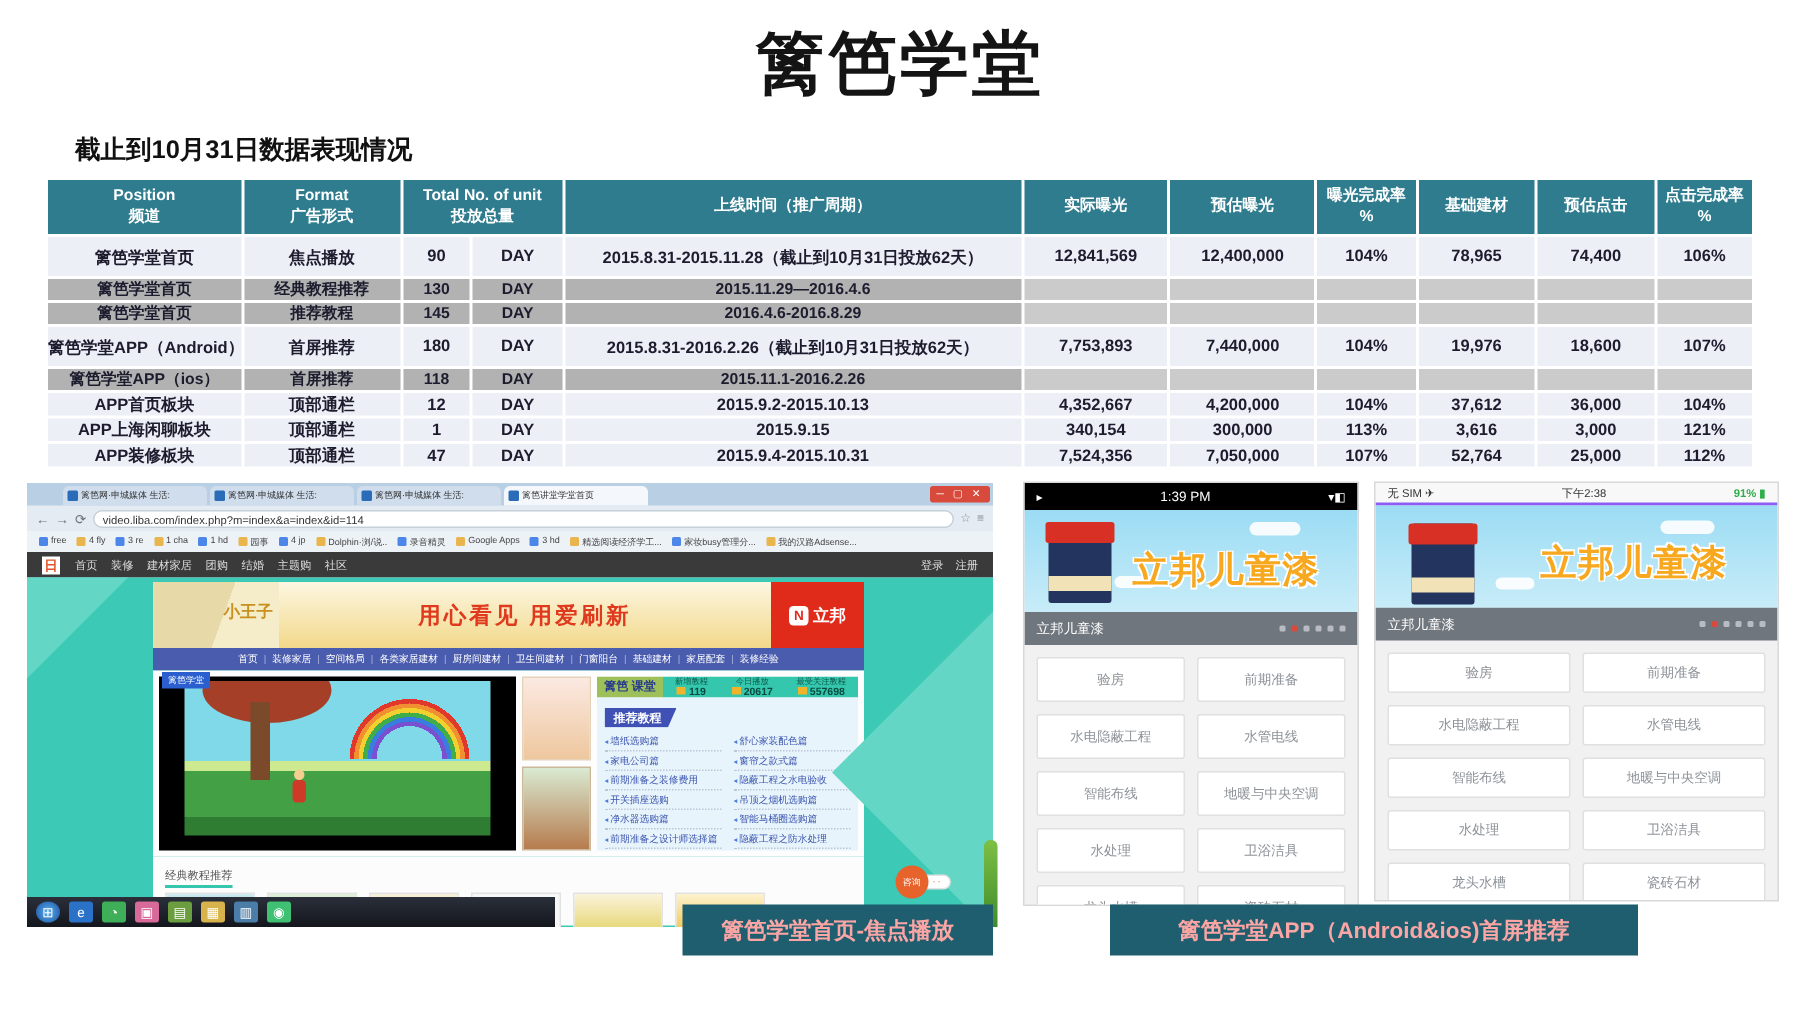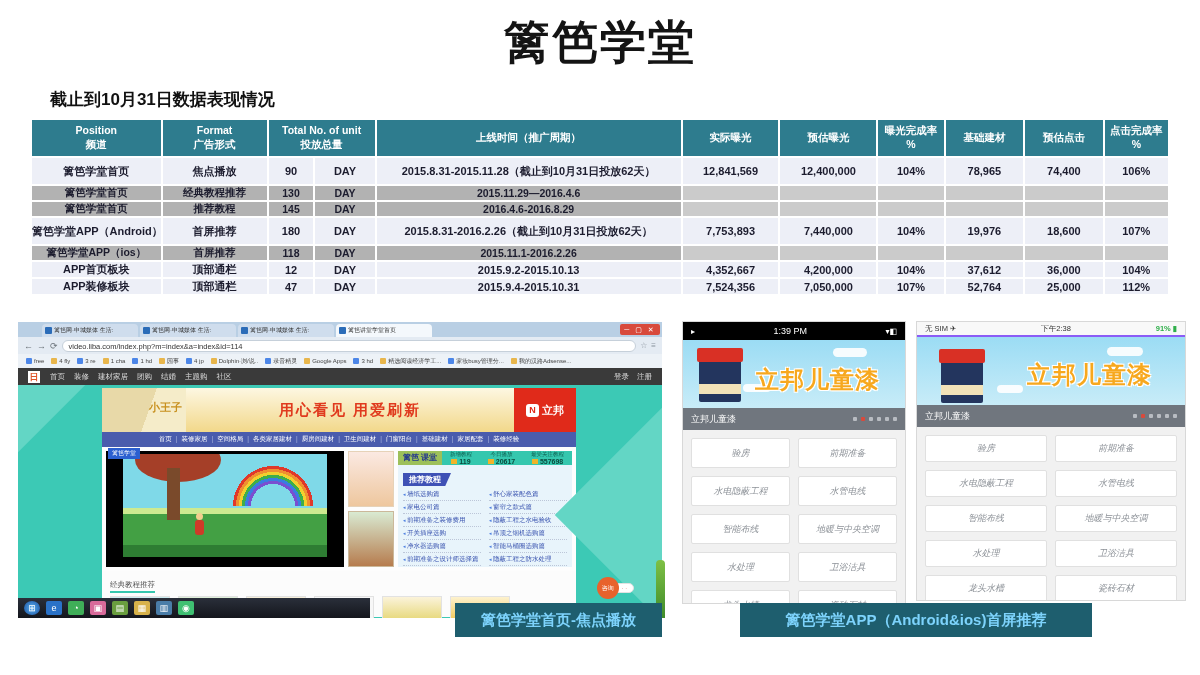--- a/index.html
+++ b/index.html
@@ -153,26 +153,26 @@
   .bucket::before { content:""; position:absolute; left:-2px; top:0; right:-2px; height:14px; background:#d93025; border-radius:2px; }
   .bucket::after { content:""; position:absolute; left:0; bottom:8px; right:0; height:10px; background:#f2e2b8; }
   .p-banner .brandline { position:absolute; left:72px; top:24px; font-size:24px; font-weight:900; color:#f7a81e;
     text-shadow:1px 1px 0 #fff, -1px -1px 0 #fff, 1px -1px 0 #fff, -1px 1px 0 #fff; letter-spacing:1px; white-space:nowrap; }
   .phone-i .brandline { left:110px; top:22px; }
   .phone-i .bucket { left:24px; top:12px; }
   .p-graybar { height:22px; background:#70767e; color:#fff; display:flex; align-items:center; padding:0 8px; font-size:9px; }
   .dots { margin-left:auto; display:flex; gap:4px; }
   .dot { width:4px; height:4px; background:#b8bcc2; border-radius:1px; }
   .dots .dot:nth-child(2) { background:#d84a3c; }
-  .p-grid { padding:8px; display:grid; grid-template-columns:1fr 1fr; gap:8px;font-style:italic; }
+  .p-grid { padding:8px; display:grid; grid-template-columns:1fr 1fr; gap:8px; }
   .pbtn { height:30px; background:#fff; border:1px solid #e0e0e0; border-radius:2px; color:#8d9298;
           font-size:9px; display:flex; align-items:center; justify-content:center; }
   .phone-i .pbtn { height:27px; }
   
-  .caption { position:absolute; background:#1e5e6e; color:#7dd3fc; font-weight:bold; font-size:15px;
+  .caption { position:absolute; background:#1e5e6e; color:#fca5a5; font-weight:bold; font-size:15px;
              display:flex; align-items:center; justify-content:center; z-index:8; }
   .caption-left { left:455px; top:603px; width:207px; height:34px; }
   .caption-right { left:740px; top:603px; width:352px; height:34px; }
 </style>
 </head>
 <body>
 
 <div class="slide">
 
   <div class="title">篱笆学堂</div>
@@ -284,20 +284,33 @@
         <td>DAY</td>
         <td class="period">2015.9.2-2015.10.13</td>
         <td>4,352,667</td>
         <td>4,200,000</td>
         <td>104%</td>
         <td>37,612</td>
         <td>36,000</td>
         <td>104%</td>
       </tr>
       <tr class="light med">
+        <td>APP上海闲聊板块</td>
+        <td>顶部通栏</td>
+        <td>1</td>
+        <td>DAY</td>
+        <td class="period">2015.9.15</td>
+        <td>340,154</td>
+        <td>300,000</td>
+        <td>113%</td>
+        <td>3,616</td>
+        <td>3,000</td>
+        <td>121%</td>
+      </tr>
+      <tr class="light med">
         <td>APP装修板块</td>
         <td>顶部通栏</td>
         <td>47</td>
         <td>DAY</td>
         <td class="period">2015.9.4-2015.10.31</td>
         <td>7,524,356</td>
         <td>7,050,000</td>
         <td>107%</td>
         <td>52,764</td>
         <td>25,000</td>

